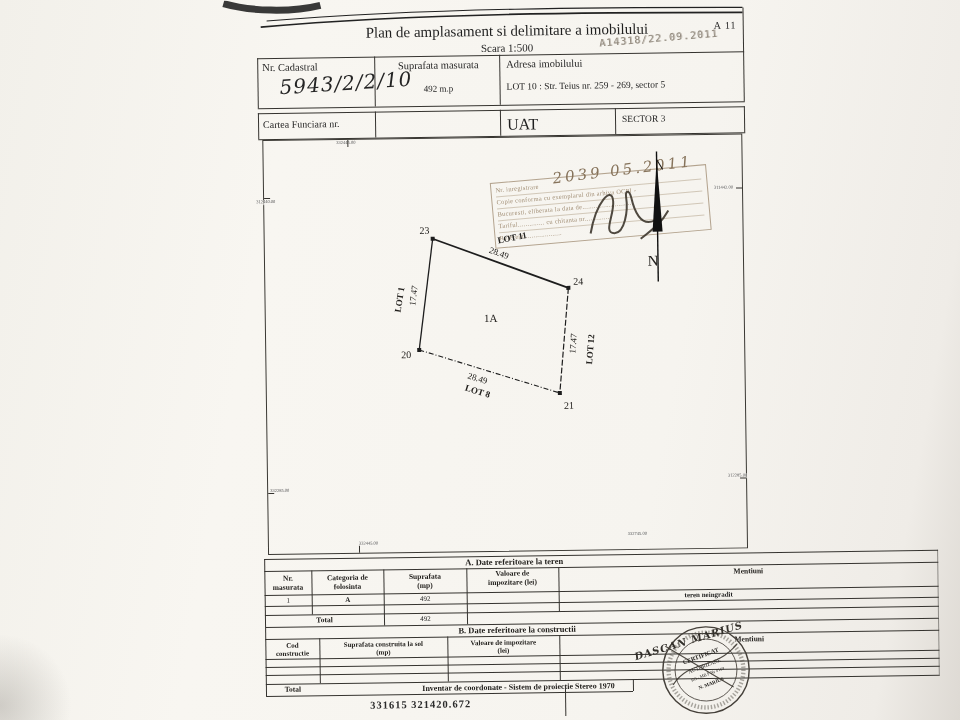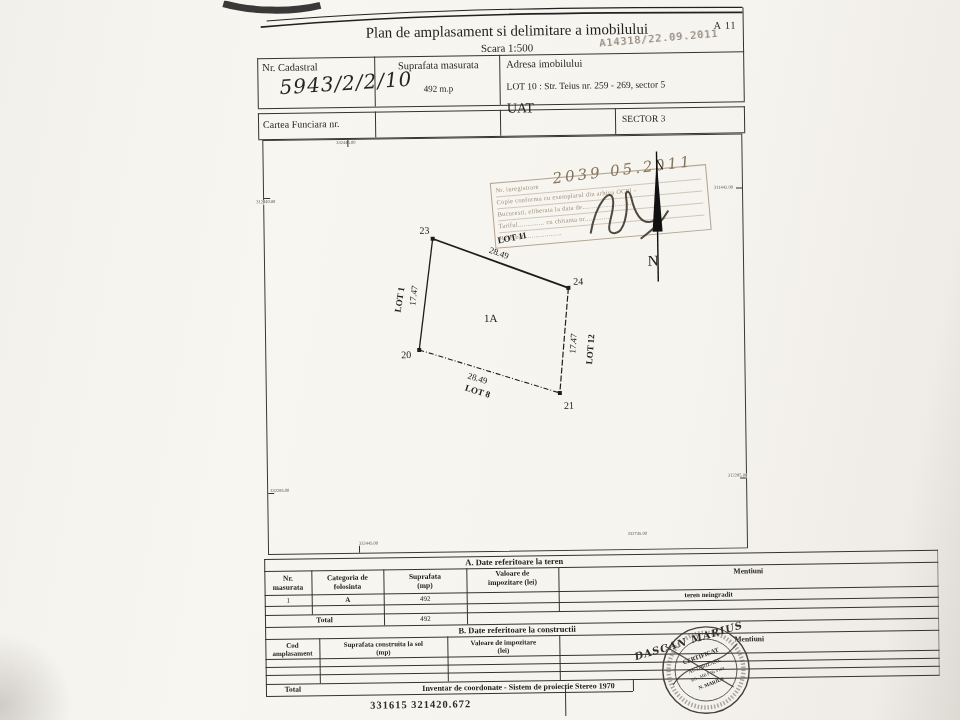--- a/index.html
+++ b/index.html
@@ -54,21 +54,21 @@
     <div class="abs" style="left:249px;top:71px;font-size:9.5px;">LOT 10 : Str. Teius nr. 259 - 269, sector 5</div>
 
     <div class="ln" style="left:0;top:99px;width:487px;height:1px;"></div>
     <div class="ln" style="left:0;top:125px;width:487px;height:1px;"></div>
     <div class="ln" style="left:0;top:99px;width:1px;height:26px;"></div>
     <div class="ln" style="left:486px;top:99px;width:1px;height:26px;"></div>
     <div class="ln" style="left:117px;top:99px;width:1px;height:26px;"></div>
     <div class="ln" style="left:242px;top:99px;width:1px;height:26px;"></div>
     <div class="ln" style="left:357px;top:99px;width:1px;height:26px;"></div>
     <div class="abs" style="left:5px;top:105px;font-size:10px;">Cartea Funciara nr.</div>
-    <div class="abs" style="left:249px;top:90px;font-size:14px;text-align:right;">UAT</div>
+    <div class="abs" style="left:249px;top:105px;font-size:16px;text-align:right;">UAT</div>
     <div class="abs" style="left:364px;top:105px;font-size:9.5px;">SECTOR 3</div>
   </div>
 
   <div class="abs" style="left:262px;top:140px;width:478px;height:413px;border:1px solid #3a3833;">
 
     <div class="abs tiny" style="left:73px;top:1px;">332445.00</div>
     <div class="abs tiny" style="left:-8px;top:59px;">312440.00</div>
     <div class="abs tiny" style="left:450px;top:51px;">311442.00</div>
     <div class="abs tiny" style="left:2px;top:348px;">332285.00</div>
     <div class="abs tiny" style="left:460px;top:339px;">312285.00</div>
@@ -175,21 +175,21 @@
     <div class="ln" style="left:0;top:68px;width:367px;height:1px;"></div>
     <div class="ln" style="left:0;top:0;width:1px;height:68px;"></div>
     <div class="ln" style="left:54px;top:11px;width:1px;height:45px;"></div>
     <div class="ln" style="left:182px;top:11px;width:1px;height:45px;"></div>
     <div class="ln" style="left:294px;top:11px;width:1px;height:45px;"></div>
     <div class="ln" style="left:367px;top:56px;width:1px;height:12px;"></div>
     <div class="ln" style="left:673px;top:0;width:1px;height:56px;opacity:.5;"></div>
 
     <div class="cell hdr ctr" style="left:0;top:1px;width:504px;font-size:8.5px;">B. Date referitoare la constructii</div>
     <div class="cell hdr ctr pre" style="left:0;top:14px;width:54px;font-size:7px;">Cod
-amplasament</div>
+constructie</div>
     <div class="cell hdr ctr pre" style="left:54px;top:14px;width:128px;font-size:7px;">Suprafata construita la sol
 (mp)</div>
     <div class="cell hdr ctr pre" style="left:182px;top:14px;width:112px;font-size:7px;">Valoare de impozitare
 (lei)</div>
     <div class="cell hdr ctr" style="left:294px;top:14px;width:380px;">Mentiuni</div>
     <div class="cell hdr ctr" style="left:0;top:58px;width:54px;font-size:7.5px;">Total</div>
     <div class="cell hdr" style="left:58px;top:58px;width:309px;text-align:center;padding-left:40px;font-size:8px;">Inventar de coordonate - Sistem de proiectie Stereo 1970</div>
   </div>
 
   <div class="ln" style="left:557px;top:690px;width:1px;height:30px;"></div>

